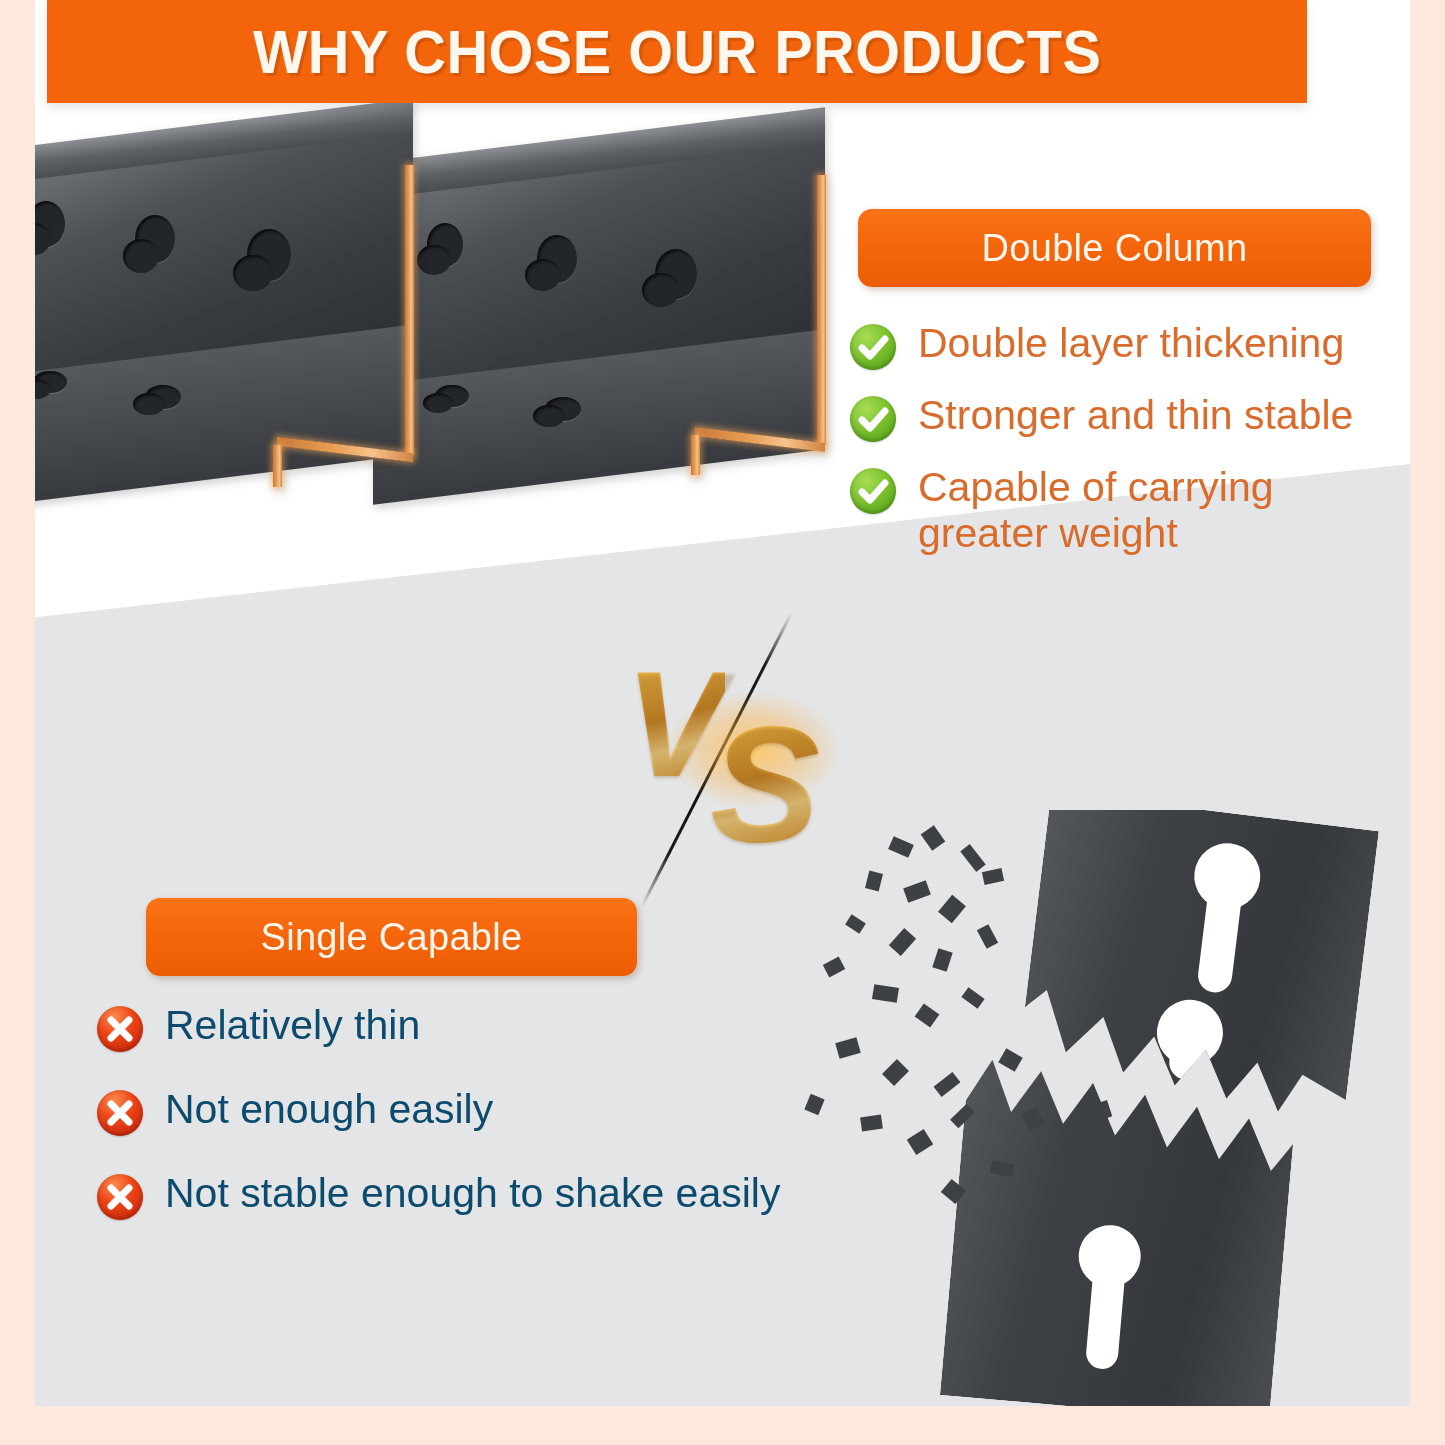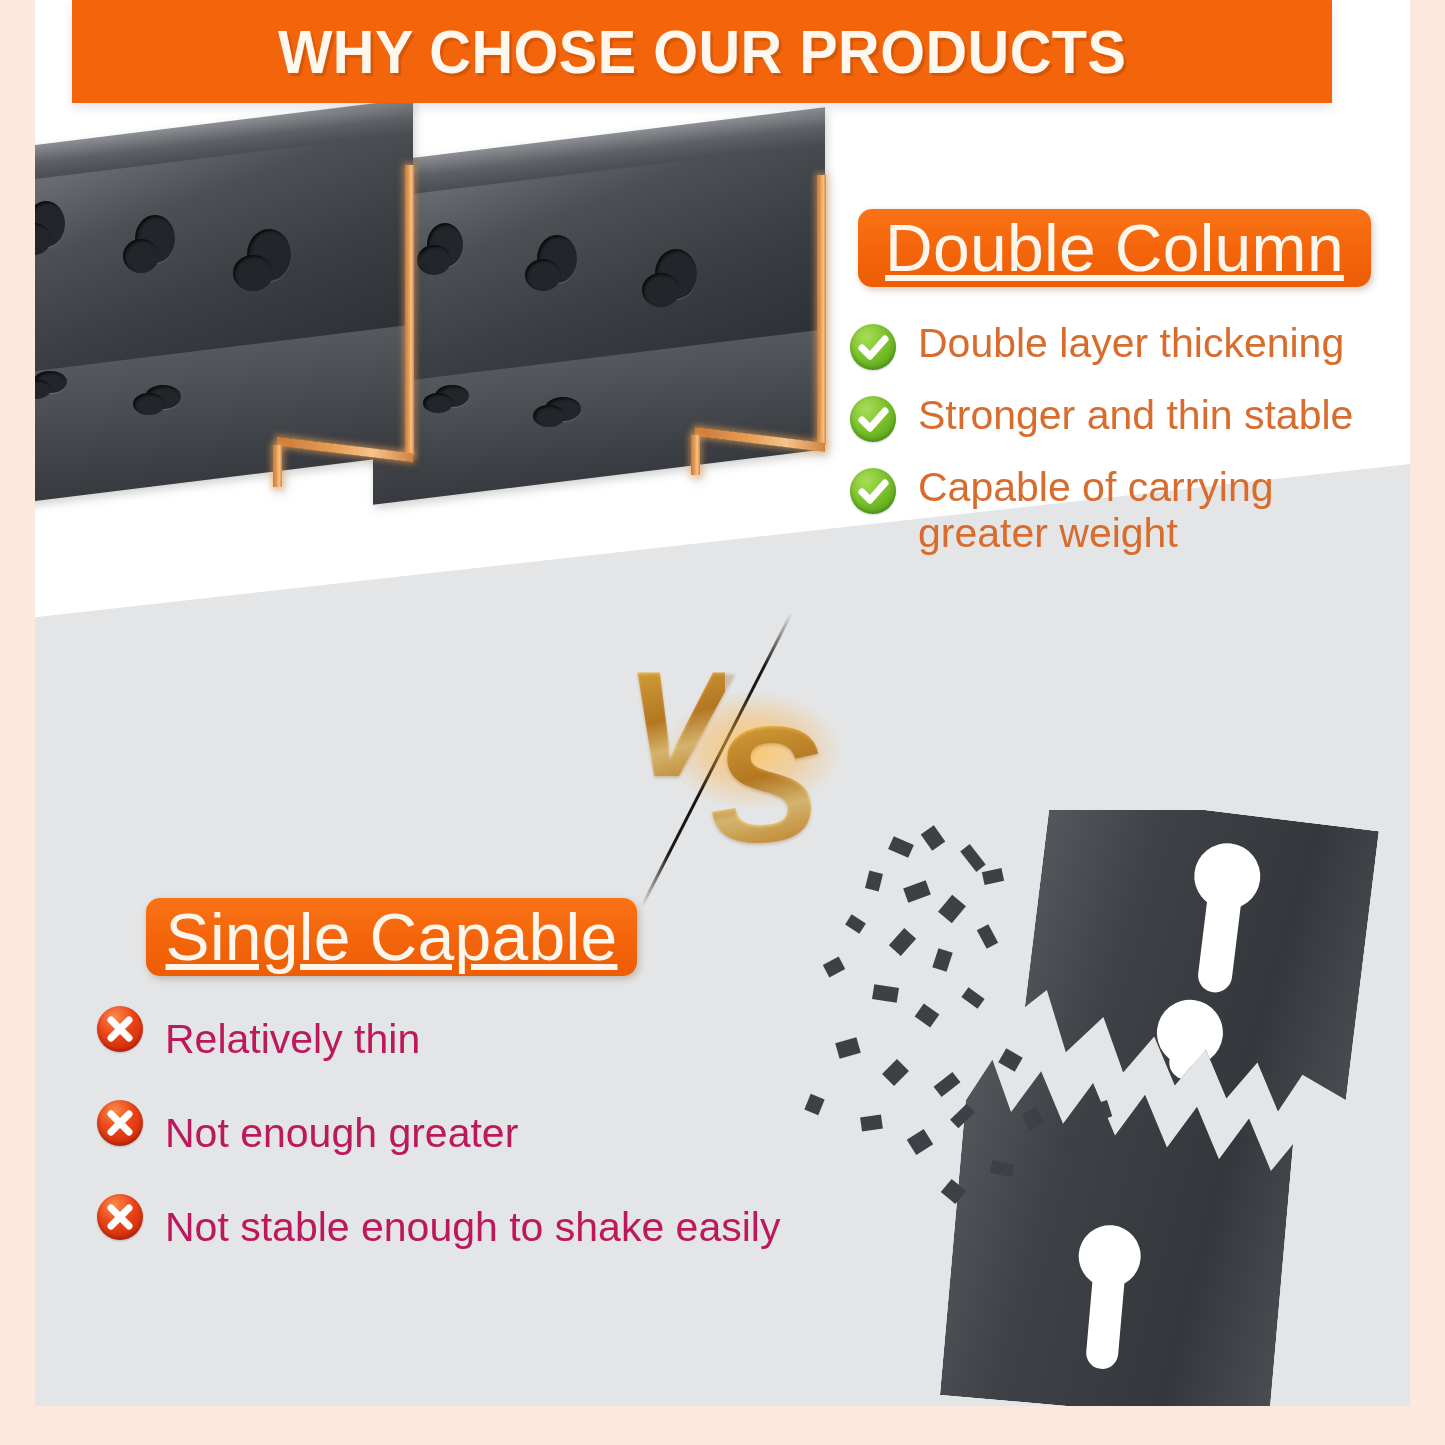--- a/index.html
+++ b/index.html
@@ -45,21 +45,21 @@
     width: 1375px;
     height: 1406px;
     background: #e4e5e6;
     -webkit-clip-path: polygon(0% 60%, 100% 60%, 100% 100%, 0% 100%);
     clip-path: polygon(0% 60%, 100% 60%, 100% 100%, 0% 100%);
   }
 
   
   .banner {
     position: absolute;
-    left: 72px;
+    left: 47px;
     top: 0px;
     width: 1260px;
     height: 103px;
     background: #f4640a;
     z-index: 40;
     display: flex;
     align-items: center;
     justify-content: center;
     box-shadow: 0 5px 10px rgba(0,0,0,0.10);
   }
@@ -222,25 +222,24 @@
     display: flex;
     align-items: center;
     justify-content: center;
     background: linear-gradient(180deg,#fa7316 0%, #f4640a 55%, #ec5d05 100%);
     border-radius: 14px;
     box-shadow: 2px 3px 7px rgba(90,45,10,0.25);
     z-index: 30;
   }
   .badge-label {
     font-family: "Liberation Sans", sans-serif;
-    font-size: 66px;
+    font-size: 38px;
     color: #fdf6ec;
     white-space: nowrap;
     letter-spacing: 0.3px;
-    text-decoration: underline;
   }
   .badge-double { left: 823px; top: 209px; width: 513px; height: 78px; }
   .badge-single { left: 111px; top: 898px; width: 491px; height: 78px; }
 
   
   .list {
     position: absolute;
     z-index: 30;
   }
   .list-pros { left: 815px; top: 320px; width: 575px; }
@@ -276,23 +275,22 @@
     font-family: "Liberation Sans", sans-serif;
     font-size: 41px;
     line-height: 46px;
     color: #d96c2c;
     white-space: pre-line;
   }
   .con-text {
     font-family: "Liberation Sans", sans-serif;
     font-size: 41px;
     line-height: 46px;
-    color: #be185d;
+    color: #0c4a6e;
     white-space: pre-line;
-    margin-top: 14px;
   }
 </style>
 </head>
 <body>
 
 <div id="page">
 
   <div class="canvas">
 
     <div class="grey-slab"></div>
@@ -440,21 +438,21 @@
         </span>
         <span class="con-text">Relatively thin</span>
       </div>
 
       <div class="list-row">
         <span class="icon-x">
           <svg width="46" height="46" viewBox="0 0 46 46">
             <path d="M14 14 L32 32 M32 14 L14 32" stroke="#ffffff" stroke-width="7" stroke-linecap="round" fill="none"></path>
           </svg>
         </span>
-        <span class="con-text">Not enough greater</span>
+        <span class="con-text">Not enough easily</span>
       </div>
 
       <div class="list-row">
         <span class="icon-x">
           <svg width="46" height="46" viewBox="0 0 46 46">
             <path d="M14 14 L32 32 M32 14 L14 32" stroke="#ffffff" stroke-width="7" stroke-linecap="round" fill="none"></path>
           </svg>
         </span>
         <span class="con-text">Not stable enough to shake easily</span>
       </div>

